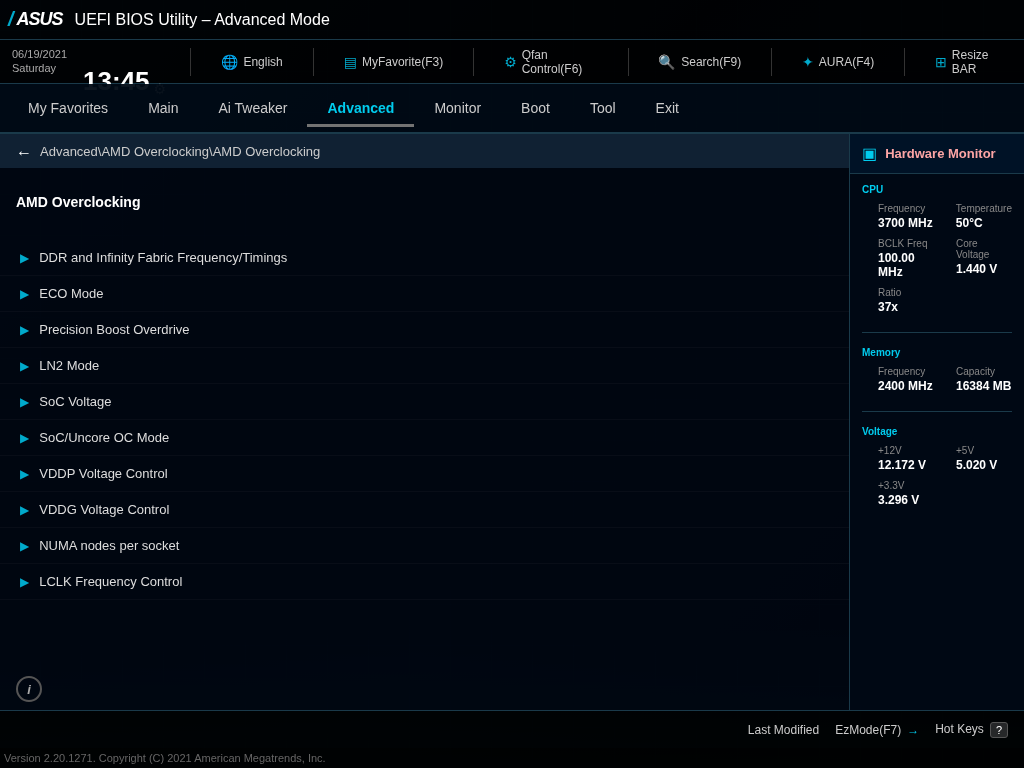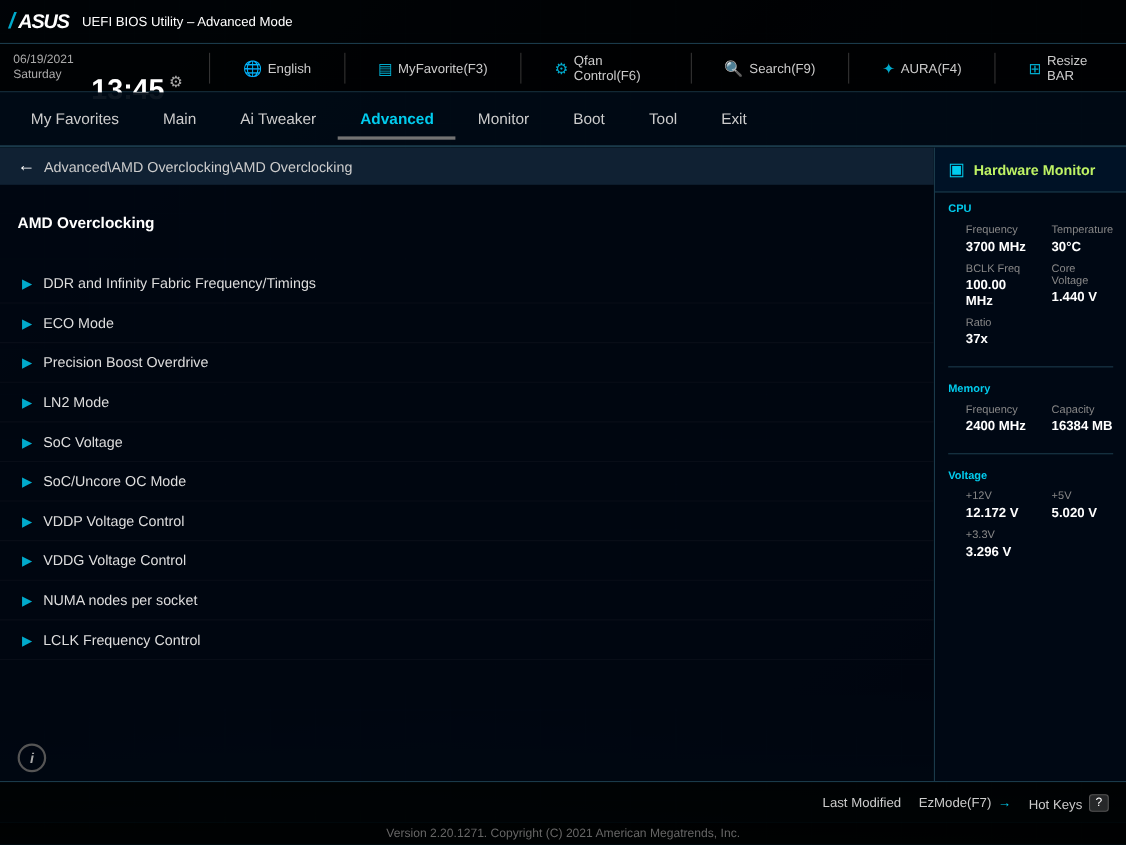--- a/index.html
+++ b/index.html
@@ -71,21 +71,21 @@
     }
     .asus-slash {
       color: #00aacc;
       font-style: italic;
       font-weight: 900;
       font-size: 20px;
       margin-right: 3px;
     }
     .bios-title {
       color: #fff;
-      font-size: 12px;
+      font-size: 16px;
       font-weight: normal;
       flex: 1;
     }
 
     
     .datetime-bar {
       display: flex;
       align-items: center;
       background: rgba(0,0,0,0.9);
       border-bottom: 1px solid #1a3a4a;
@@ -98,21 +98,21 @@
       display: flex;
       flex-direction: column;
       line-height: 1.2;
     }
     .date-text {
       color: #aaa;
       font-size: 11px;
     }
     .time-block {
       display: flex;
-      align-items: flex-start;
+      align-items: flex-end;
       gap: 4px;
       margin-top: 40px;
     }
     .time-text {
       color: #fff;
       font-size: 26px;
       font-weight: bold;
     }
     .settings-icon-small {
       color: #aaa;
@@ -263,21 +263,21 @@
       gap: 8px;
       padding: 10px 12px;
       background: rgba(0,20,40,0.9);
       border-bottom: 1px solid #1a3a4a;
     }
     .hw-title-icon {
       color: #00ccee;
       font-size: 16px;
     }
     .hw-title-text {
-      color: #bef264;
+      color: #fca5a5;
       font-size: 13px;
       font-weight: bold;
     }
     .hw-section {
       padding: 10px 12px 6px;
     }
     .hw-section-title {
       color: #00ccee;
       font-size: 10px;
       font-weight: bold;
@@ -315,38 +315,38 @@
       background: rgba(0,0,0,0.9);
       border-top: 1px solid #1a3a4a;
       padding: 6px 16px;
       height: 38px;
       flex-shrink: 0;
       gap: 16px;
     }
     .footer-spacer { flex: 1; }
     .footer-item {
       display: flex;
-      align-items: flex-end;
+      align-items: flex-start;
       gap: 6px;
       color: #ccc;
       font-size: 12px;
       cursor: pointer;
     }
     .footer-key {
       background: rgba(255,255,255,0.15);
       border: 1px solid #555;
       border-radius: 3px;
       padding: 1px 5px;
       font-size: 11px;
       color: #fff;
     }
 
     
     .version-bar {
-      text-align: center;
+      text-align: left;
       background: rgba(0,0,0,0.95);
       padding: 4px;
       color: #666;
       font-size: 11px;
       flex-shrink: 0;
     }
 
     
     .menu-list::-webkit-scrollbar { width: 4px; }
     .menu-list::-webkit-scrollbar-track { background: rgba(0,0,0,0.5); }
@@ -487,21 +487,21 @@
 
       <div class="hw-section">
         <div class="hw-section-title">CPU</div>
         <div class="hw-row">
           <div class="hw-col">
             <div class="hw-label">Frequency</div>
             <div class="hw-value">3700 MHz</div>
           </div>
           <div class="hw-col">
             <div class="hw-label">Temperature</div>
-            <div class="hw-value">30°C</div>
+            <div class="hw-value">50°C</div>
           </div>
         </div>
         <div class="hw-row">
           <div class="hw-col">
             <div class="hw-label">BCLK Freq</div>
             <div class="hw-value">100.00 MHz</div>
           </div>
           <div class="hw-col">
             <div class="hw-label">Core Voltage</div>
             <div class="hw-value">1.440 V</div>

